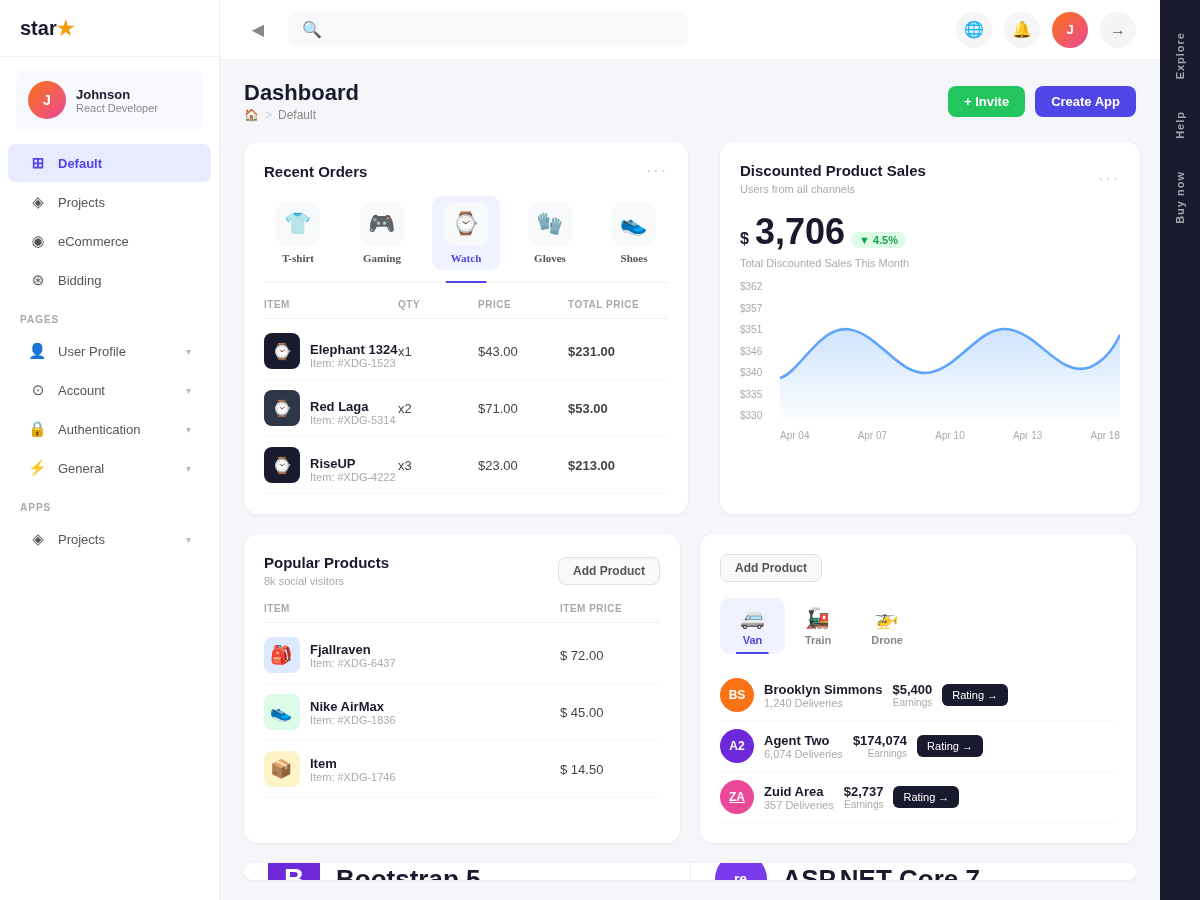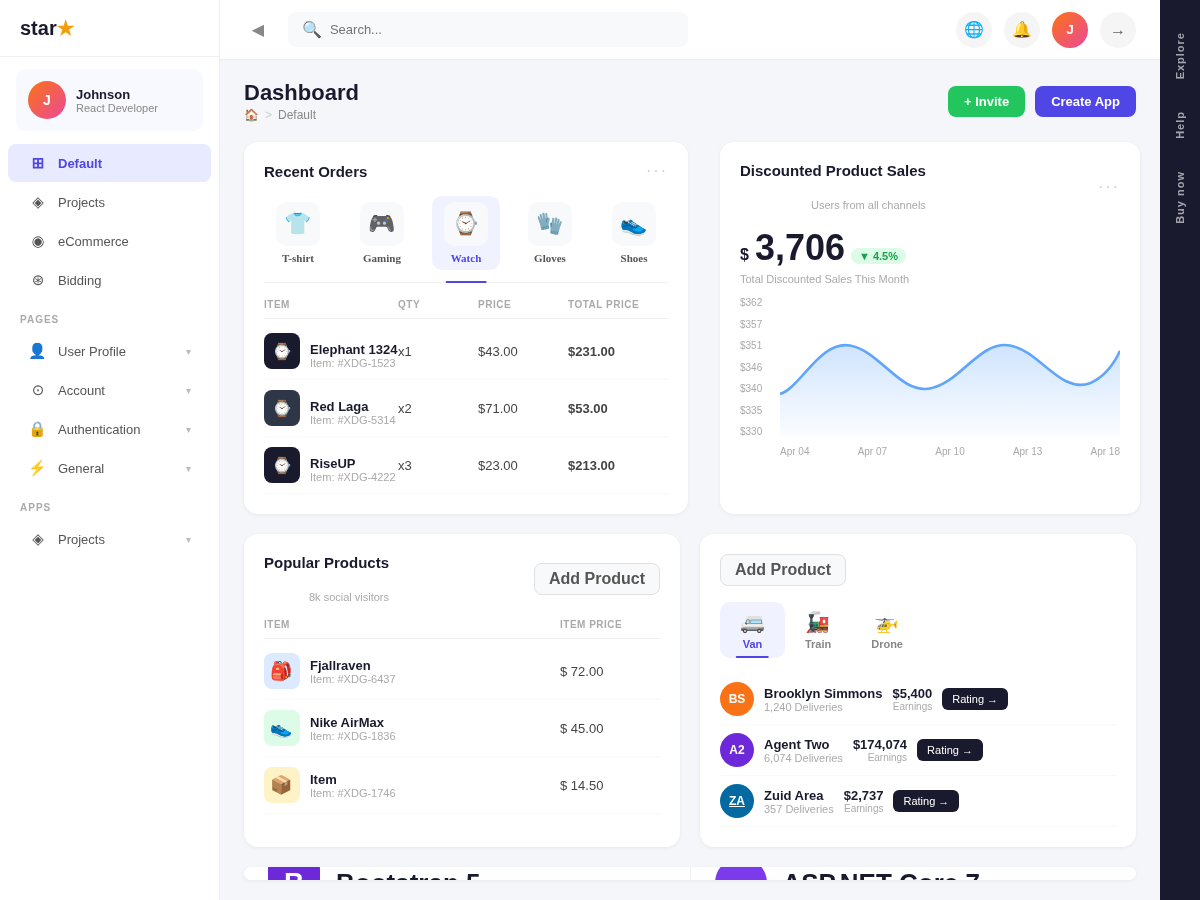--- a/index.html
+++ b/index.html
@@ -43,21 +43,21 @@
     .btn-create { background: #4f46e5; color: #fff; border: none; padding: 8px 16px; border-radius: 8px; font-size: 13px; font-weight: 600; cursor: pointer; }
 
     
     .dashboard-grid { display: grid; grid-template-columns: 1fr 420px; gap: 32px; }
     .dashboard-grid-bottom { display: grid; grid-template-columns: 1fr 1fr; gap: 20px; }
 
     
     .card { background: #fff; border-radius: 14px; padding: 20px; box-shadow: 0 1px 4px rgba(0,0,0,0.06); }
     .card-header { display: flex; align-items: center; justify-content: space-between; margin-bottom: 16px; }
     .card-title { font-size: 15px; font-weight: 700; color: #1a1a2e; }
-    .card-subtitle { font-size: 11px; color: #aaa; margin-top: 20px; text-align: right; }
+    .card-subtitle { font-size: 11px; color: #aaa; margin-top: 4px; }
     .card-menu { color: #ccc; cursor: pointer; font-size: 16px; letter-spacing: 2px; }
 
     
     .category-tabs { display: flex; gap: 16px; margin-bottom: 16px; padding-bottom: 12px; border-bottom: 1px solid #f0f0f0; }
     .cat-tab { display: flex; flex-direction: column; align-items: center; gap: 6px; cursor: pointer; padding: 6px 12px; border-radius: 10px; position: relative; }
     .cat-tab.active { background: #f0f2ff; }
     .cat-tab.active::after { content: ''; position: absolute; bottom: -13px; left: 50%; transform: translateX(-50%); width: 60%; height: 2px; background: #4f46e5; border-radius: 2px; }
     .cat-icon { width: 44px; height: 44px; border-radius: 10px; background: #f8f9fa; display: flex; align-items: center; justify-content: center; font-size: 22px; }
     .cat-label { font-size: 11px; font-weight: 600; color: #555; font-family: Liberation Serif, serif; }
     .cat-tab.active .cat-label { color: #4f46e5; }
@@ -90,21 +90,21 @@
     .chart-x-label { font-size: 10px; color: #aaa; }
 
     
     .products-table-header { display: grid; grid-template-columns: 1fr 100px; font-size: 10px; font-weight: 700; color: #aaa; letter-spacing: 0.5px; text-transform: uppercase; padding: 0 0 8px; border-bottom: 1px solid #f0f0f0; margin-bottom: 4px; }
     .product-row { display: grid; grid-template-columns: 1fr 100px; align-items: center; padding: 10px 0; border-bottom: 1px solid #f8f8f8; }
     .product-item { display: flex; align-items: center; gap: 10px; }
     .product-thumb { width: 36px; height: 36px; border-radius: 8px; background: #f0f2ff; display: flex; align-items: center; justify-content: center; font-size: 18px; }
     .product-name { font-size: 13px; font-weight: 600; color: #1a1a2e; }
     .product-id { font-size: 11px; color: #aaa; }
     .product-price { font-size: 13px; color: #444; }
-    .add-product-btn { background: #f8f9fa; border: 1px solid #e0e0e0; border-radius: 8px; padding: 6px 14px; font-size: 16px; font-weight: 600; color: #555; cursor: pointer; }
+    .add-product-btn { background: #f8f9fa; border: 1px solid #e0e0e0; border-radius: 8px; padding: 6px 14px; font-size: 12px; font-weight: 600; color: #555; cursor: pointer; }
 
     
     .agent-tabs { display: flex; gap: 0; margin-bottom: 16px; }
     .agent-tab { display: flex; flex-direction: column; align-items: center; gap: 4px; padding: 8px 20px; cursor: pointer; border-radius: 10px; position: relative; }
     .agent-tab.active { background: #f0f2ff; }
     .agent-tab-icon { font-size: 20px; }
     .agent-tab-label { font-size: 11px; font-weight: 600; color: #888; }
     .agent-tab.active .agent-tab-label { color: #4f46e5; }
     .agent-tab.active::after { content: ''; position: absolute; bottom: 0; left: 50%; transform: translateX(-50%); width: 50%; height: 2px; background: #4f46e5; border-radius: 2px; }
     .agent-row { display: flex; align-items: center; gap: 10px; padding: 8px 0; border-bottom: 1px solid #f8f8f8; }
@@ -191,21 +191,20 @@
     </div>
   </div>
 </div>
 
 <div class="main">
 
   <div class="topbar">
     <div class="topbar-toggle">◀</div>
     <div class="search-bar">
       <span style="color:#aaa;">🔍</span>
-      <input type="text" placeholder="Search..." style="">
     </div>
     <div class="topbar-right">
       <div class="topbar-icon">🌐</div>
       <div class="topbar-icon">🔔</div>
       <div class="topbar-avatar">J</div>
       <div class="topbar-icon">→</div>
     </div>
   </div>
 
   <div class="content">
@@ -434,21 +433,21 @@
             <div class="agent-name">Agent Two</div>
             <div class="agent-deliveries">6,074 Deliveries</div>
           </div>
           <div class="agent-earnings-col">
             <div class="agent-earnings">$174,074</div>
             <div class="agent-earnings-label">Earnings</div>
           </div>
           <button class="rating-btn">Rating →</button>
         </div>
         <div class="agent-row">
-          <div class="agent-avatar" style="background:#0369a1;text-decoration:underline;">ZA</div>
+          <div class="agent-avatar" style="background:#ec4899;text-decoration:underline;">ZA</div>
           <div>
             <div class="agent-name">Zuid Area</div>
             <div class="agent-deliveries">357 Deliveries</div>
           </div>
           <div class="agent-earnings-col">
             <div class="agent-earnings">$2,737</div>
             <div class="agent-earnings-label">Earnings</div>
           </div>
           <button class="rating-btn">Rating →</button>
         </div>

